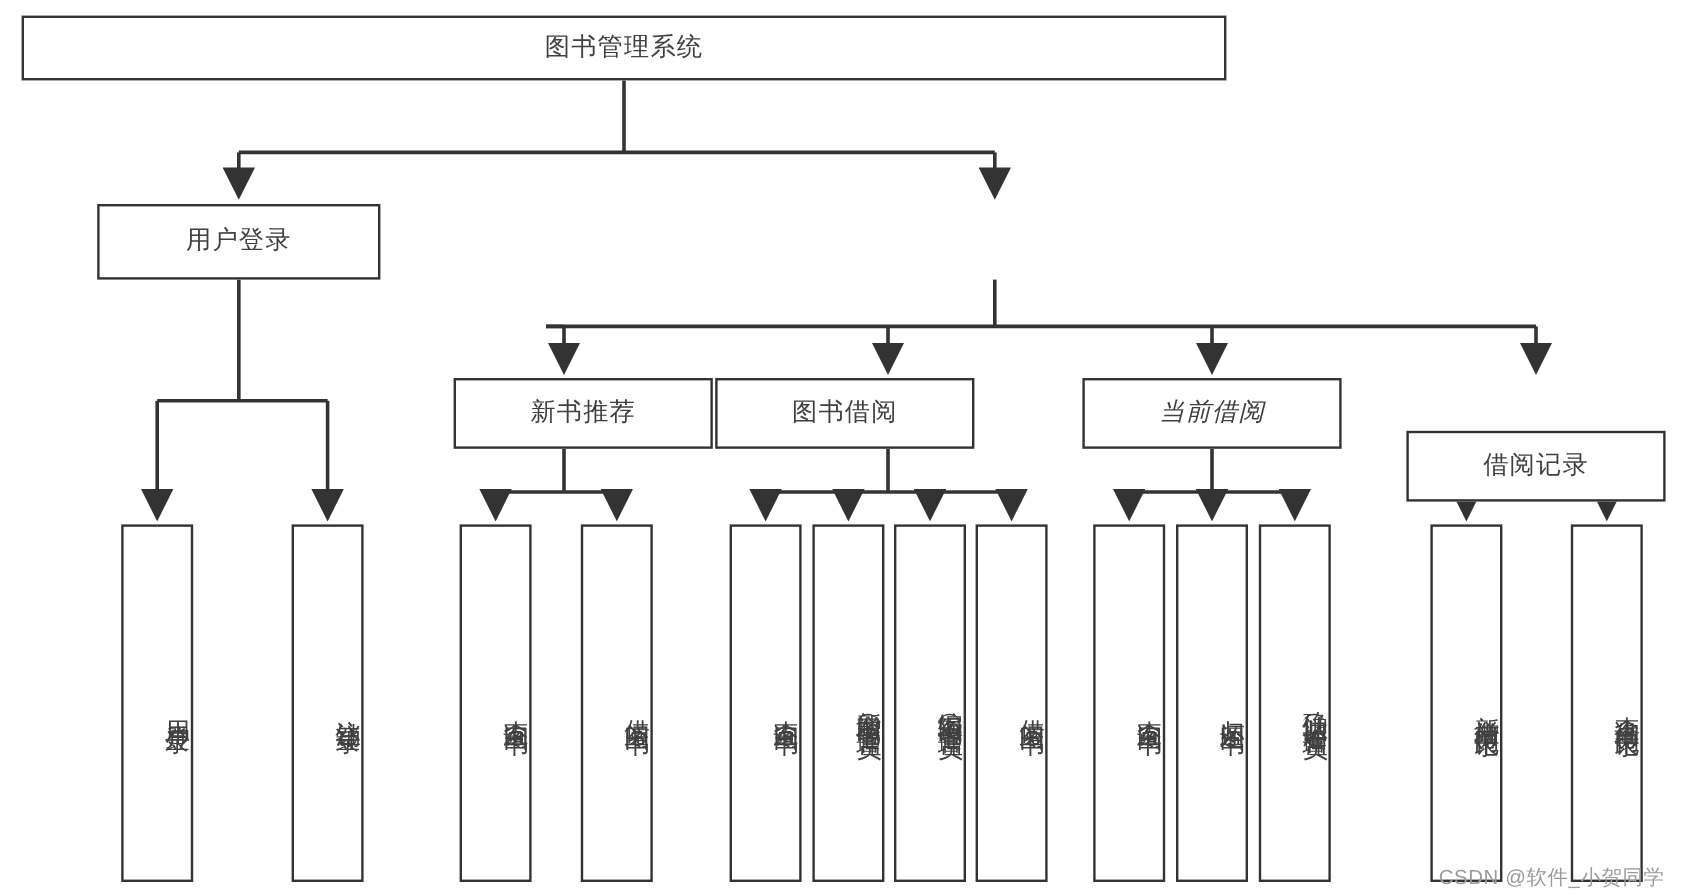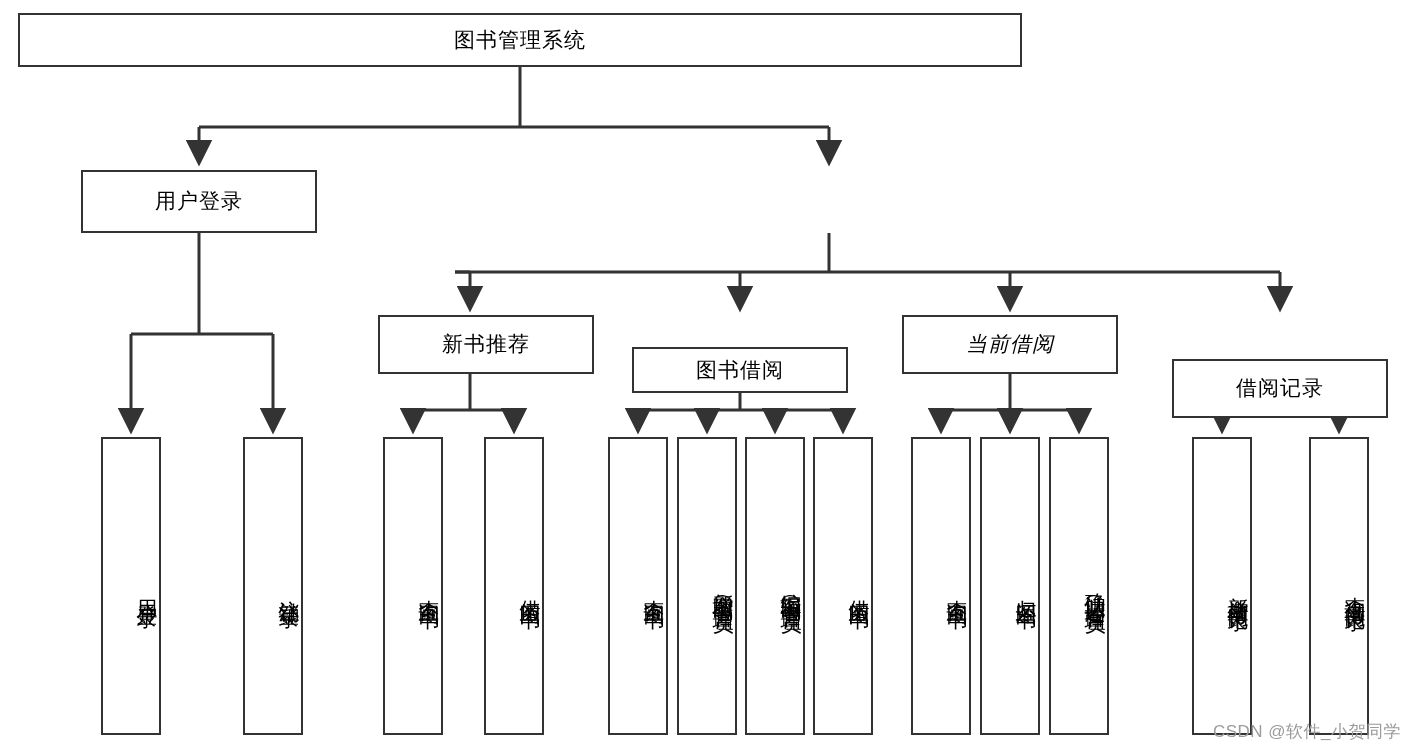--- a/index.html
+++ b/index.html
@@ -25,21 +25,21 @@
     height: 747px;
   }
   .node {
     position: absolute;
     box-sizing: border-box;
     border: 2px solid #333333;
     background: #ffffff;
     display: flex;
     align-items: center;
     justify-content: center;
-    color: #000000;
+    color: #404040;
   }
   .node.horiz {
     font-size: 21px;
     letter-spacing: 1px;
   }
   .node.vert {
     writing-mode: vertical-rl;
     text-orientation: upright;
     font-size: 21px;
     letter-spacing: 3px;
@@ -51,21 +51,21 @@
     display: block;
     white-space: pre;
     line-height: 1.15;
   }
   .node.vert .node-label {
     writing-mode: vertical-rl;
     text-orientation: upright;
   }
   #watermark {
     position: absolute;
-    right: 4px;
+    right: 18px;
     bottom: 4px;
     font-size: 17px;
     color: #9b9b9b;
     letter-spacing: 0.5px;
     white-space: nowrap;
     pointer-events: none;
   }
 </style>
 </head>
 <body>
@@ -130,21 +130,21 @@
     <span class="node-label">图书管理系统</span>
   </div>
 
   <div class="node horiz" style="left:81px; top:170px; width:236px; height:63px;">
     <span class="node-label">用户登录</span>
   </div>
 
   <div class="node horiz" style="left:378px; top:315px; width:216px; height:59px;">
     <span class="node-label">新书推荐</span>
   </div>
-  <div class="node horiz" style="left:632px; top:315px; width:216px; height:46px;margin-top:32px;">
+  <div class="node horiz" style="left:596px; top:315px; width:216px; height:59px;">
     <span class="node-label">图书借阅</span>
   </div>
   <div class="node horiz" style="left:902px; top:315px; width:216px; height:59px;font-style:italic;">
     <span class="node-label">当前借阅</span>
   </div>
   <div class="node horiz" style="left:1172px; top:315px; width:216px; height:59px;margin-top:44px;">
     <span class="node-label">借阅记录</span>
   </div>
 
   <div class="node vert" style="left:101px; top:437px; width:60px; height:298px;">

